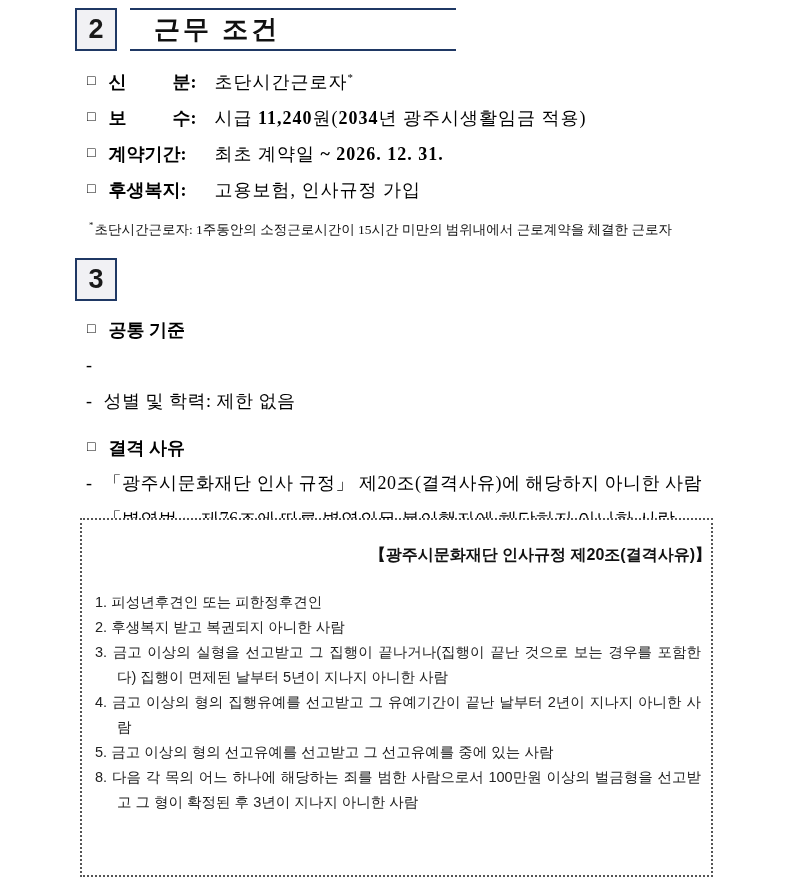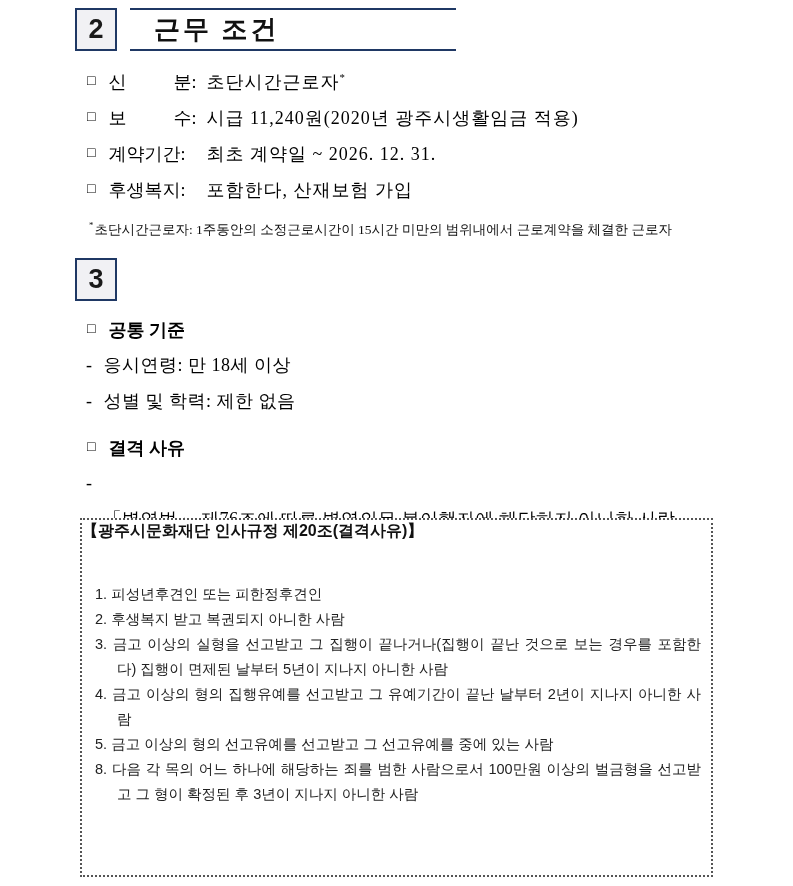--- a/index.html
+++ b/index.html
@@ -14,52 +14,52 @@
   .sec-head{display:flex;align-items:stretch;height:43px;}
   .num-box{
     box-sizing:border-box;width:42px;height:43px;border:2.5px solid #1f3864;background:#f1f1f4;
     display:flex;align-items:center;justify-content:center;
     font-family:"Liberation Sans","DejaVu Sans",sans-serif;font-weight:bold;font-size:27px;color:#1a1a1a;
   }
   .title-band{
     box-sizing:border-box;margin-left:13px;width:326px;
     border-top:2.5px solid #1f3864;border-bottom:2.5px solid #1f3864;
     display:flex;align-items:center;padding-left:24px;
-    font-family:Liberation Serif, serif;font-weight:bold;font-size:26px;
+    font-family:Liberation Sans, sans-serif;font-weight:bold;font-size:26px;
     letter-spacing:3px;color:#111;
   }
   
   .cond-list{list-style:none;margin:13px 0 0 0;padding:0 0 0 12px;}
   .cond-item{height:36px;display:flex;align-items:center;font-size:18px;}
   .bullet{font-size:14px;margin-right:13px;position:relative;top:-1px;}
   .cond-label{
-    font-weight:normal;display:inline-block;width:88px;white-space:nowrap;
+    font-weight:bold;display:inline-block;width:88px;white-space:nowrap;
     text-align-last:justify;-moz-text-align-last:justify;
   }
-  .cond-value{margin-left:10px;letter-spacing:1px;}
-  .cond-value .bold{font-weight:normal;}
+  .cond-value{margin-left:18px;letter-spacing:1px;}
+  .cond-value .bold{font-weight:bold;}
   .cond-value sup{font-size:60%;}
   .footnote{
     margin:12px 0 0 14px;font-family:Liberation Serif, serif;
     font-size:13.5px;color:#111;
   }
   .footnote sup{font-size:65%;margin-right:1px;}
   
   .group-heading{margin:11px 0 0 12px;height:35px;display:flex;align-items:center;font-size:18px;font-weight:bold;}
   .group-heading .bullet{font-weight:normal;}
   .group-item{margin-left:11px;height:36px;display:flex;align-items:center;font-size:18px;letter-spacing:0.5px;}
   .dash{margin-right:11px;}
   
   .rule-box{
     position:absolute;left:80px;top:518px;width:633px;height:359px;
     box-sizing:border-box;border:2px dotted #555;background:#fff;
     font-family:"Liberation Sans","DejaVu Sans",sans-serif;
   }
-  .box-title{text-align:left;font-weight:bold;font-size:16px;margin-top:1px;color:#111;}
-  .box-list{list-style:none;margin:40px 10px 0 13px;padding:0;font-size:14.5px;line-height:25px;color:#222;}
+  .box-title{text-align:right;font-weight:bold;font-size:16px;margin-top:25px;color:#111;}
+  .box-list{list-style:none;margin:24px 10px 0 13px;padding:0;font-size:14.5px;line-height:25px;color:#222;}
   .box-item{padding-left:22px;text-indent:-22px;text-align:justify;}
 </style>
 </head>
 <body>
 
 <div class="page">
 
   <section class="sec" id="sec2">
     <div class="sec-head">
       <div class="num-box">2</div>
@@ -67,59 +67,59 @@
     </div>
     <ul class="cond-list">
         <li class="cond-item">
           <span class="bullet">□</span>
           <span class="cond-label">신 분:</span>
           <span class="cond-value"><span>초단시간근로자</span><sup>*</sup></span>
         </li>
         <li class="cond-item">
           <span class="bullet">□</span>
           <span class="cond-label">보 수:</span>
-          <span class="cond-value"><span>시급 </span><span class="bold">11,240</span><span>원(</span><span class="bold">2020</span><span>년 광주시생활임금 적용)</span></span>
+          <span class="cond-value"><span>시급 </span><span class="bold">11,240</span><span>원(</span><span class="bold">2034</span><span>년 광주시생활임금 적용)</span></span>
         </li>
         <li class="cond-item">
           <span class="bullet">□</span>
           <span class="cond-label">계약기간:</span>
           <span class="cond-value"><span>최초 계약일 </span><span class="bold">~ 2026. 12. 31.</span></span>
         </li>
         <li class="cond-item">
           <span class="bullet">□</span>
           <span class="cond-label">후생복지:</span>
-          <span class="cond-value"><span>포함한다, 산재보험 가입</span></span>
+          <span class="cond-value"><span>고용보험, 인사규정 가입</span></span>
         </li>
       </ul>
     <p class="footnote"><sup>*</sup><span>초단시간근로자: 1주동안의 소정근로시간이 15시간 미만의 범위내에서 근로계약을 체결한 근로자</span></p>
   </section>
 
   <section class="sec" id="sec3">
     <div class="sec-head">
       <div class="num-box">3</div>
     </div>
     <div>
         <div class="group-heading">
           <span class="bullet">□</span>
           <span>공통 기준</span>
         </div>
         <div class="group-item">
           <span class="dash">-</span>
-          <span>응시연령: 만 18세 이상</span>
         </div>
         <div class="group-item">
           <span class="dash">-</span>
           <span>성별 및 학력: 제한 없음</span>
         </div>
         <div class="group-heading">
           <span class="bullet">□</span>
           <span>결격 사유</span>
         </div>
         <div class="group-item">
           <span class="dash">-</span>
+          <span>「광주시문화재단 인사 규정」 제20조(결격사유)에 해당하지 아니한 사람</span>
         </div>
         <div class="group-item">
           <span class="dash">-</span>
           <span>「병역법」 제76조에 따른 병역의무 불이행자에 해당하지 아니한 사람</span>
         </div>
       </div>
   </section>
 
   <div class="rule-box">
     <div class="box-title">【광주시문화재단 인사규정 제20조(결격사유)】</div>

